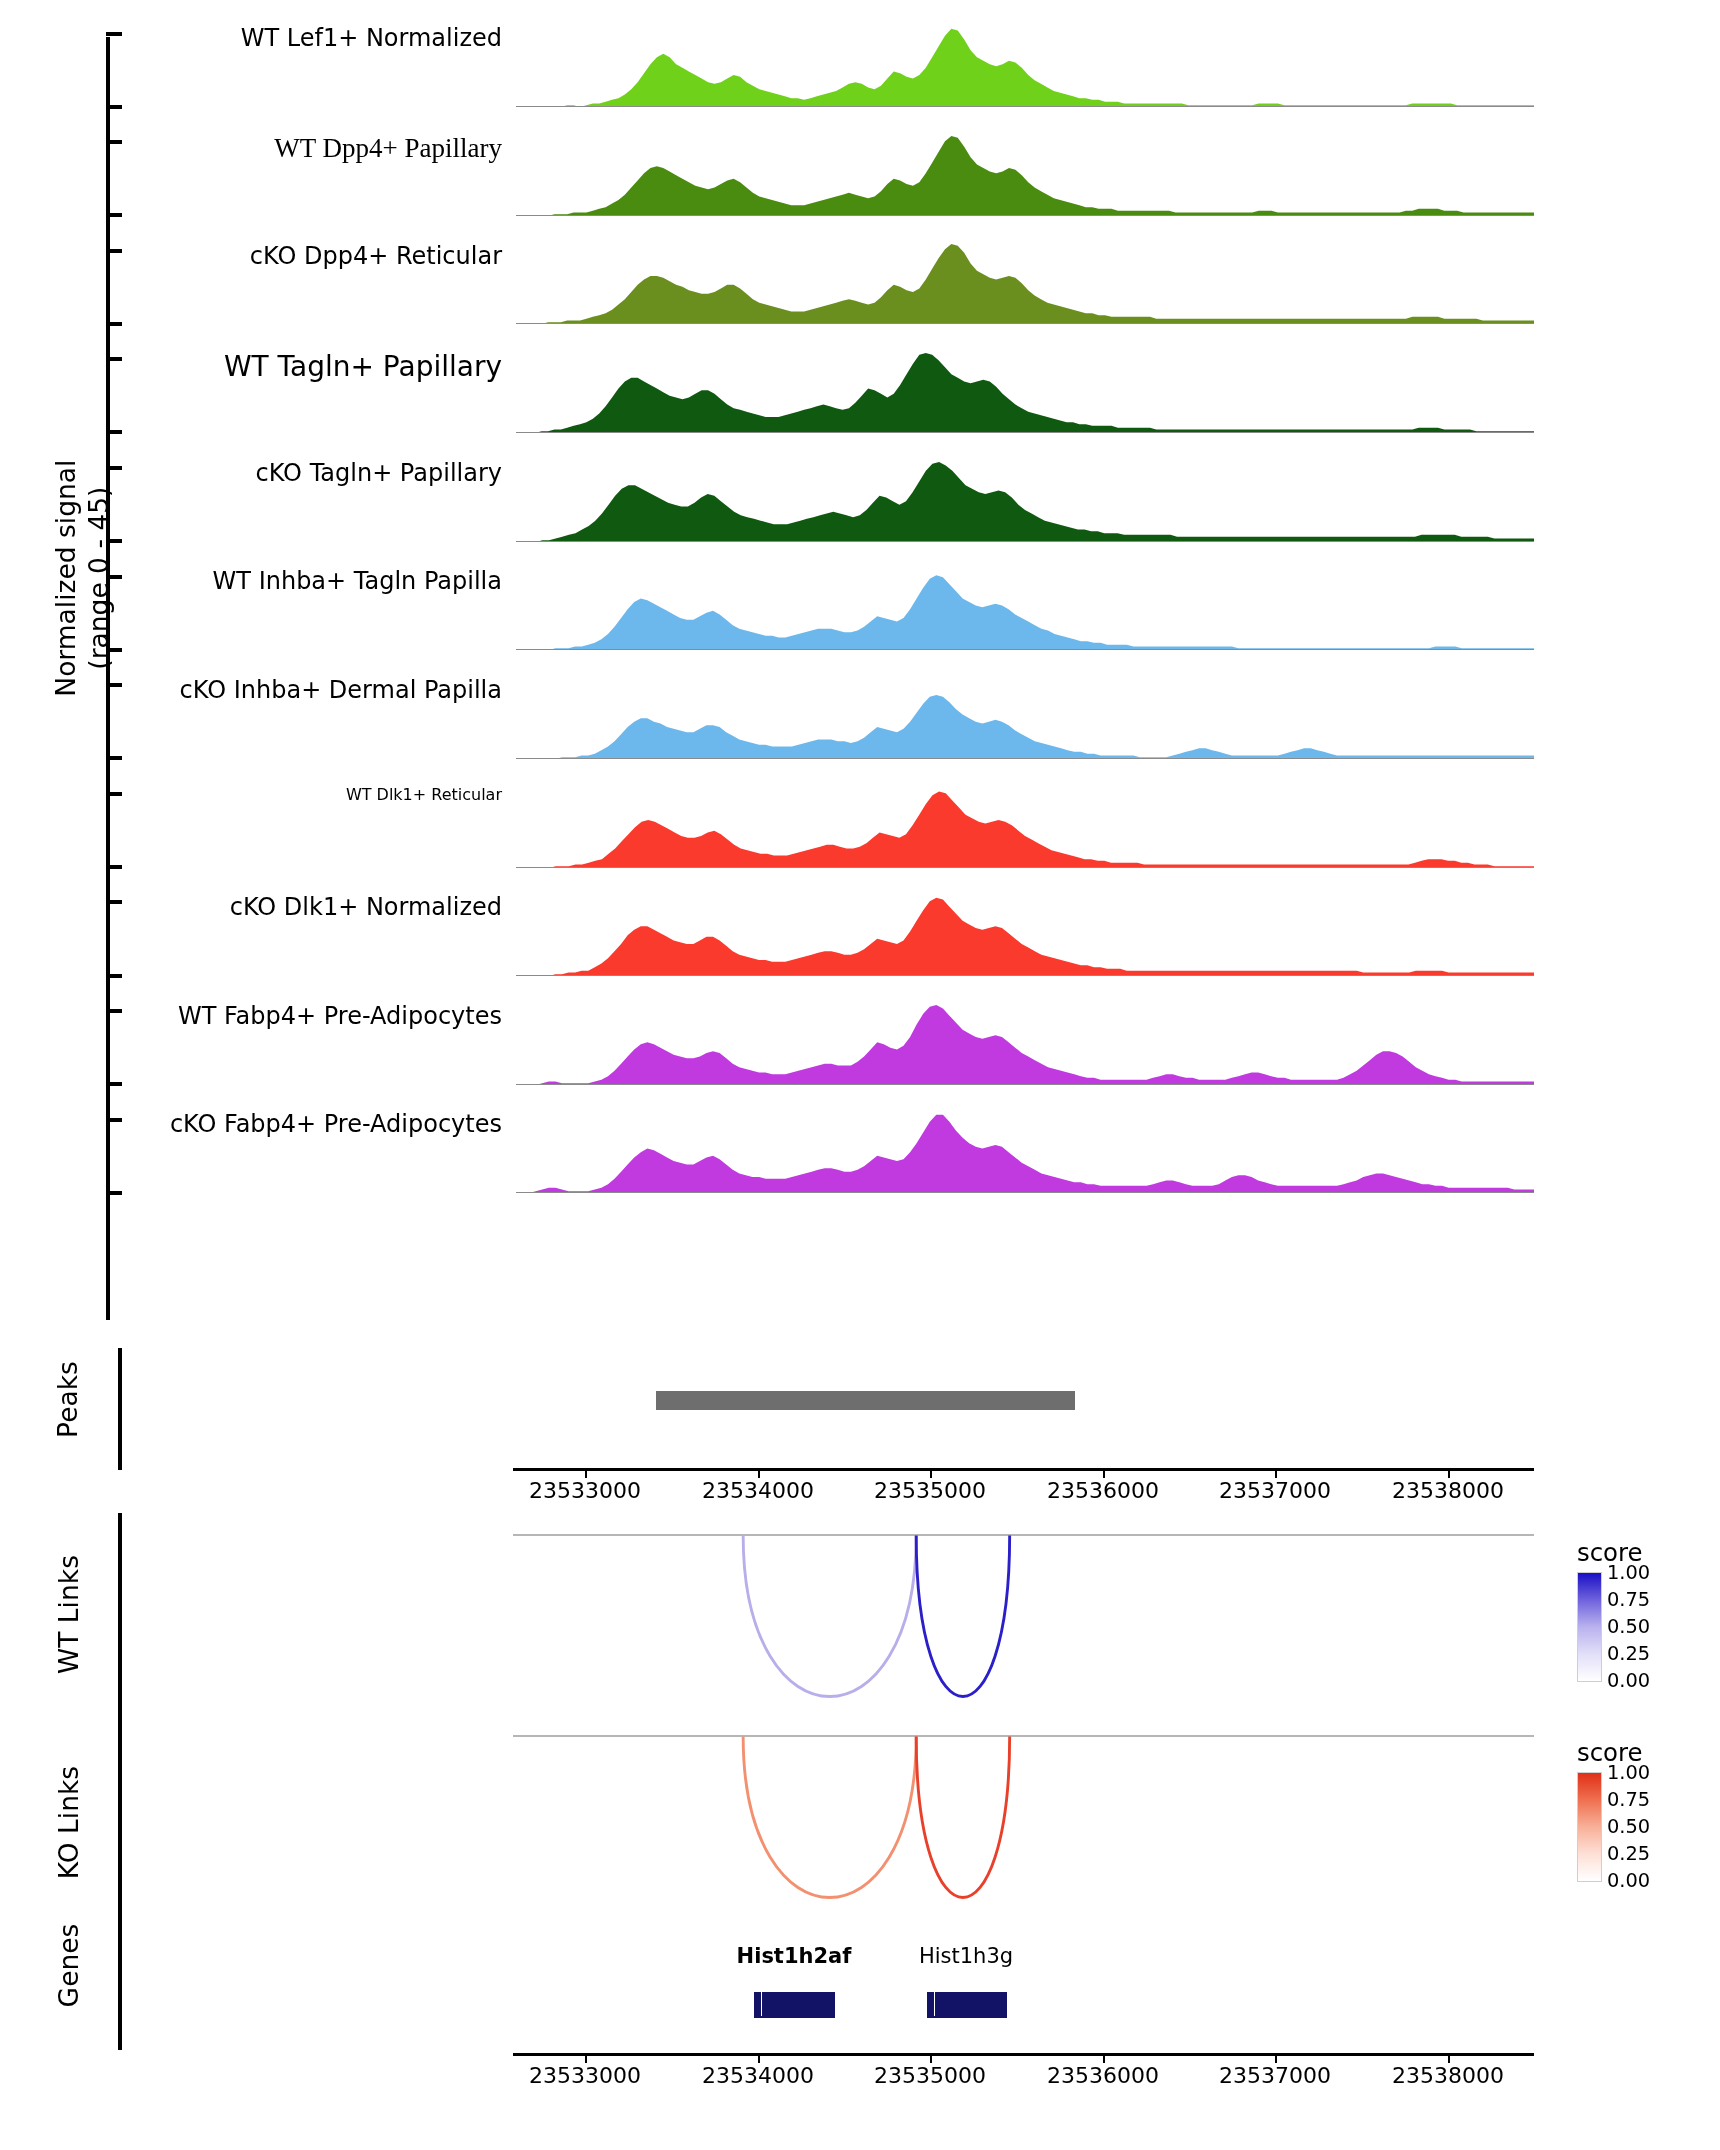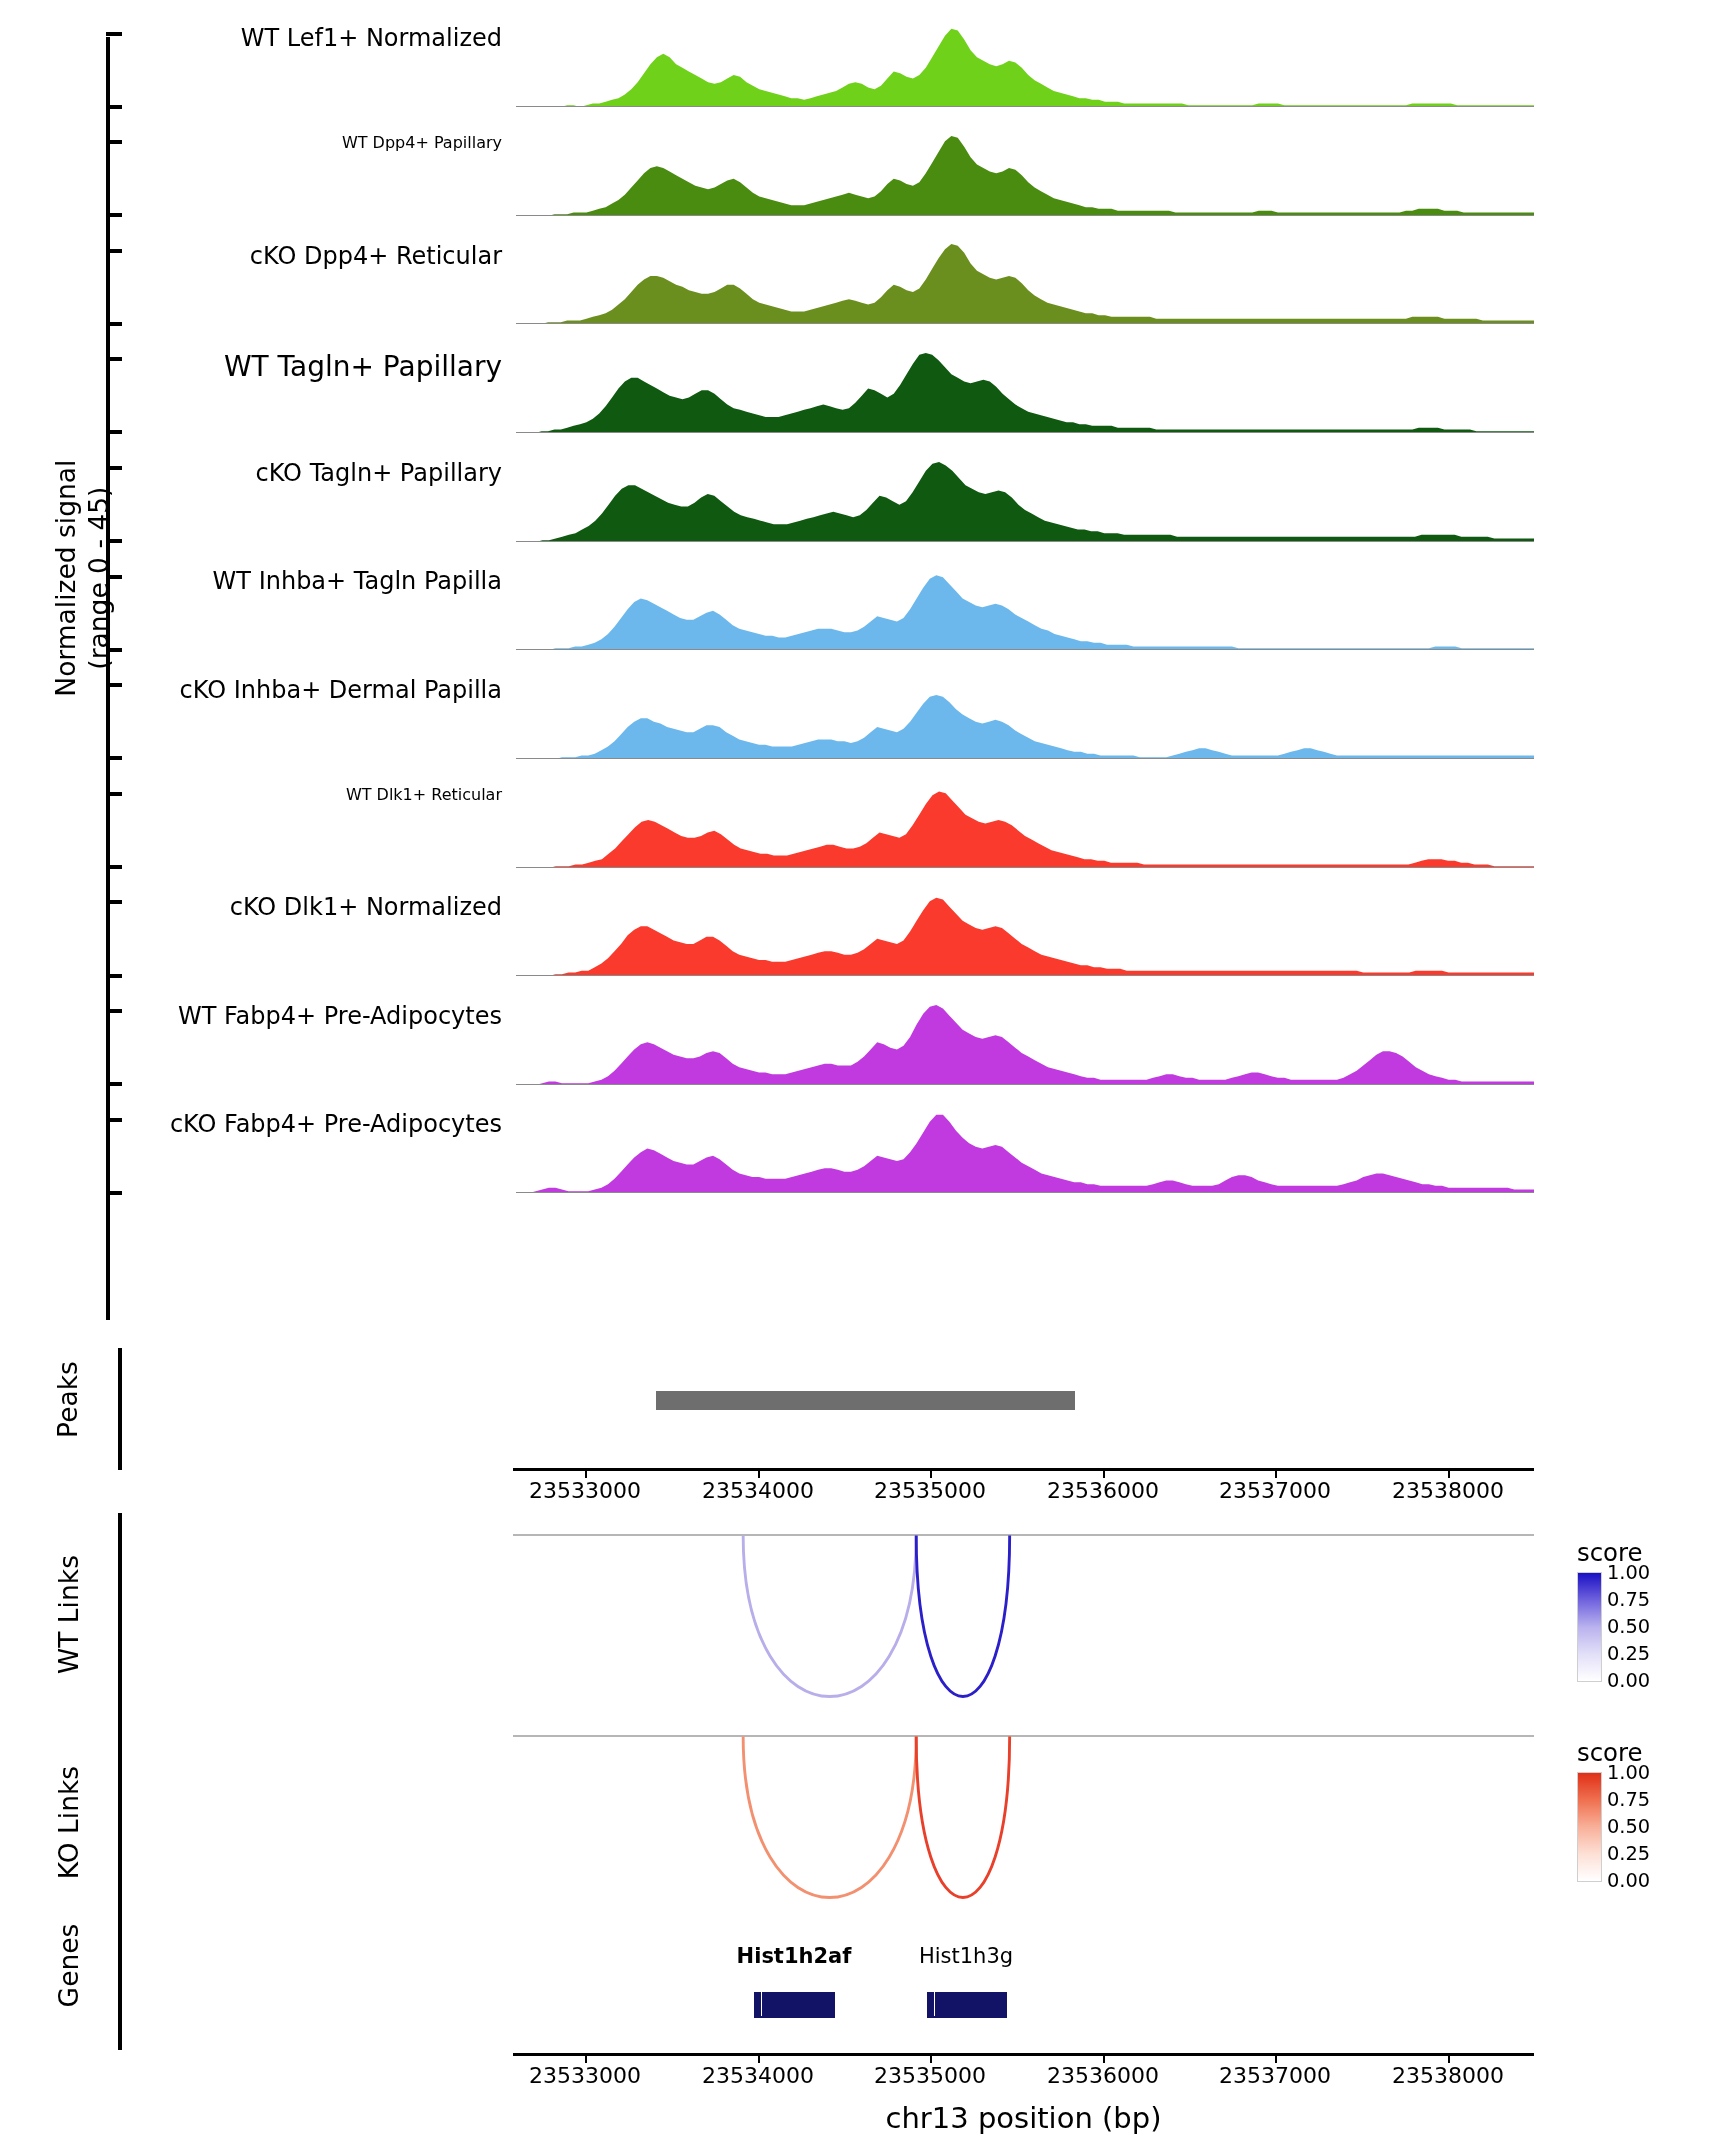--- a/index.html
+++ b/index.html
@@ -71,21 +71,21 @@
         </svg>
         <div class="baseline"></div>
       </div>
       <div class="track-label-wrap" style="top: 24.4px;"><span style="font-size: 24px;">WT Lef1+ Normalized</span></div>
       <div class="track" style="top: 136px; height: 80px;">
         <svg viewBox="0 0 1420 112" preserveAspectRatio="none" style="height:80px">
           <path d="M0,112 L0.0,112.0 L8.9,112.0 L17.9,112.0 L26.8,112.0 L35.7,112.0 L44.7,112.0 L53.6,109.5 L62.5,109.5 L71.4,109.5 L80.4,107.0 L89.3,107.0 L98.2,107.0 L107.2,104.5 L116.1,102.0 L125.0,99.6 L134.0,94.6 L142.9,89.6 L151.8,82.1 L160.8,72.2 L169.7,62.2 L178.6,52.3 L187.5,44.8 L196.5,42.3 L205.4,44.8 L214.3,49.8 L223.3,54.8 L232.2,59.7 L241.1,64.7 L250.1,69.7 L259.0,72.2 L267.9,74.7 L276.9,72.2 L285.8,67.2 L294.7,62.2 L303.6,59.7 L312.6,64.7 L321.5,72.2 L330.4,79.6 L339.4,84.6 L348.3,87.1 L357.2,89.6 L366.2,92.1 L375.1,94.6 L384.0,97.1 L393.0,97.1 L401.9,97.1 L410.8,94.6 L419.7,92.1 L428.7,89.6 L437.6,87.1 L446.5,84.6 L455.5,82.1 L464.4,79.6 L473.3,82.1 L482.3,84.6 L491.2,87.1 L500.1,84.6 L509.1,77.2 L518.0,67.2 L526.9,59.7 L535.8,62.2 L544.8,67.2 L553.7,69.7 L562.6,64.7 L571.6,52.3 L580.5,37.3 L589.4,22.4 L598.4,7.5 L607.3,0.0 L616.2,2.5 L625.2,14.9 L634.1,29.9 L643.0,39.8 L651.9,44.8 L660.9,49.8 L669.8,52.3 L678.7,49.8 L687.7,44.8 L696.6,47.3 L705.5,54.8 L714.5,64.7 L723.4,72.2 L732.3,77.2 L741.3,82.1 L750.2,87.1 L759.1,89.6 L768.1,92.1 L777.0,94.6 L785.9,97.1 L794.8,99.6 L803.8,99.6 L812.7,102.0 L821.6,102.0 L830.6,102.0 L839.5,104.5 L848.4,104.5 L857.4,104.5 L866.3,104.5 L875.2,104.5 L884.2,104.5 L893.1,104.5 L902.0,104.5 L910.9,104.5 L919.9,107.0 L928.8,107.0 L937.7,107.0 L946.7,107.0 L955.6,107.0 L964.5,107.0 L973.5,107.0 L982.4,107.0 L991.3,107.0 L1000.3,107.0 L1009.2,107.0 L1018.1,107.0 L1027.0,107.0 L1036.0,104.5 L1044.9,104.5 L1053.8,104.5 L1062.8,107.0 L1071.7,107.0 L1080.6,107.0 L1089.6,107.0 L1098.5,107.0 L1107.4,107.0 L1116.4,107.0 L1125.3,107.0 L1134.2,107.0 L1143.1,107.0 L1152.1,107.0 L1161.0,107.0 L1169.9,107.0 L1178.9,107.0 L1187.8,107.0 L1196.7,107.0 L1205.7,107.0 L1214.6,107.0 L1223.5,107.0 L1232.5,107.0 L1241.4,104.5 L1250.3,104.5 L1259.2,102.0 L1268.2,102.0 L1277.1,102.0 L1286.0,102.0 L1295.0,104.5 L1303.9,104.5 L1312.8,104.5 L1321.8,107.0 L1330.7,107.0 L1339.6,107.0 L1348.6,107.0 L1357.5,107.0 L1366.4,107.0 L1375.3,107.0 L1384.3,107.0 L1393.2,107.0 L1402.1,107.0 L1411.1,107.0 L1420.0,107.0 L1420,112 Z" fill="#4a8c10"></path>
         </svg>
         <div class="baseline"></div>
       </div>
-      <div class="track-label-wrap" style="top: 133px;"><span style="font-size: 16px;">WT Dpp4+ Papillary</span></div>
+      <div class="track-label-wrap" style="top: 133px;"><span style="font-size: 27px; font-family: Liberation Serif, serif;">WT Dpp4+ Papillary</span></div>
       <div class="track" style="top: 244px; height: 80px;">
         <svg viewBox="0 0 1420 112" preserveAspectRatio="none" style="height:80px">
           <path d="M0,112 L0.0,112.0 L8.9,112.0 L17.9,112.0 L26.8,112.0 L35.7,112.0 L44.7,109.5 L53.6,109.5 L62.5,109.5 L71.4,107.0 L80.4,107.0 L89.3,107.0 L98.2,104.5 L107.2,102.0 L116.1,99.6 L125.0,97.1 L134.0,92.1 L142.9,84.6 L151.8,77.2 L160.8,67.2 L169.7,57.2 L178.6,49.8 L187.5,44.8 L196.5,44.8 L205.4,47.3 L214.3,52.3 L223.3,57.2 L232.2,59.7 L241.1,64.7 L250.1,67.2 L259.0,69.7 L267.9,69.7 L276.9,67.2 L285.8,62.2 L294.7,57.2 L303.6,57.2 L312.6,62.2 L321.5,69.7 L330.4,77.2 L339.4,82.1 L348.3,84.6 L357.2,87.1 L366.2,89.6 L375.1,92.1 L384.0,94.6 L393.0,94.6 L401.9,94.6 L410.8,92.1 L419.7,89.6 L428.7,87.1 L437.6,84.6 L446.5,82.1 L455.5,79.6 L464.4,77.2 L473.3,79.6 L482.3,82.1 L491.2,84.6 L500.1,82.1 L509.1,74.7 L518.0,64.7 L526.9,57.2 L535.8,59.7 L544.8,64.7 L553.7,67.2 L562.6,62.2 L571.6,49.8 L580.5,34.8 L589.4,19.9 L598.4,7.5 L607.3,0.0 L616.2,2.5 L625.2,12.4 L634.1,27.4 L643.0,37.3 L651.9,42.3 L660.9,47.3 L669.8,49.8 L678.7,47.3 L687.7,44.8 L696.6,47.3 L705.5,54.8 L714.5,64.7 L723.4,72.2 L732.3,77.2 L741.3,82.1 L750.2,84.6 L759.1,87.1 L768.1,89.6 L777.0,92.1 L785.9,94.6 L794.8,97.1 L803.8,97.1 L812.7,99.6 L821.6,99.6 L830.6,102.0 L839.5,102.0 L848.4,102.0 L857.4,102.0 L866.3,102.0 L875.2,102.0 L884.2,102.0 L893.1,104.5 L902.0,104.5 L910.9,104.5 L919.9,104.5 L928.8,104.5 L937.7,104.5 L946.7,104.5 L955.6,104.5 L964.5,104.5 L973.5,104.5 L982.4,104.5 L991.3,104.5 L1000.3,104.5 L1009.2,104.5 L1018.1,104.5 L1027.0,104.5 L1036.0,104.5 L1044.9,104.5 L1053.8,104.5 L1062.8,104.5 L1071.7,104.5 L1080.6,104.5 L1089.6,104.5 L1098.5,104.5 L1107.4,104.5 L1116.4,104.5 L1125.3,104.5 L1134.2,104.5 L1143.1,104.5 L1152.1,104.5 L1161.0,104.5 L1169.9,104.5 L1178.9,104.5 L1187.8,104.5 L1196.7,104.5 L1205.7,104.5 L1214.6,104.5 L1223.5,104.5 L1232.5,104.5 L1241.4,104.5 L1250.3,102.0 L1259.2,102.0 L1268.2,102.0 L1277.1,102.0 L1286.0,102.0 L1295.0,104.5 L1303.9,104.5 L1312.8,104.5 L1321.8,104.5 L1330.7,104.5 L1339.6,104.5 L1348.6,107.0 L1357.5,107.0 L1366.4,107.0 L1375.3,107.0 L1384.3,107.0 L1393.2,107.0 L1402.1,107.0 L1411.1,107.0 L1420.0,107.0 L1420,112 Z" fill="#6b8f1e"></path>
         </svg>
         <div class="baseline"></div>
       </div>
       <div class="track-label-wrap" style="top: 242px;"><span style="font-size: 24px;">cKO Dpp4+ Reticular</span></div>
       <div class="track" style="top: 353px; height: 80px;">
         <svg viewBox="0 0 1420 112" preserveAspectRatio="none" style="height:80px">
           <path d="M0,112 L0.0,112.0 L8.9,112.0 L17.9,112.0 L26.8,112.0 L35.7,109.5 L44.7,109.5 L53.6,107.0 L62.5,107.0 L71.4,104.5 L80.4,102.0 L89.3,99.6 L98.2,97.1 L107.2,92.1 L116.1,84.6 L125.0,74.7 L134.0,62.2 L142.9,49.8 L151.8,39.8 L160.8,34.8 L169.7,34.8 L178.6,39.8 L187.5,44.8 L196.5,49.8 L205.4,54.8 L214.3,59.7 L223.3,62.2 L232.2,64.7 L241.1,62.2 L250.1,57.2 L259.0,52.3 L267.9,52.3 L276.9,57.2 L285.8,64.7 L294.7,72.2 L303.6,77.2 L312.6,79.6 L321.5,82.1 L330.4,84.6 L339.4,87.1 L348.3,89.6 L357.2,89.6 L366.2,89.6 L375.1,87.1 L384.0,84.6 L393.0,82.1 L401.9,79.6 L410.8,77.2 L419.7,74.7 L428.7,72.2 L437.6,74.7 L446.5,77.2 L455.5,79.6 L464.4,77.2 L473.3,69.7 L482.3,59.7 L491.2,49.8 L500.1,52.3 L509.1,57.2 L518.0,62.2 L526.9,57.2 L535.8,44.8 L544.8,29.9 L553.7,14.9 L562.6,2.5 L571.6,0.0 L580.5,2.5 L589.4,10.0 L598.4,19.9 L607.3,29.9 L616.2,34.8 L625.2,39.8 L634.1,42.3 L643.0,39.8 L651.9,37.3 L660.9,39.8 L669.8,47.3 L678.7,57.2 L687.7,64.7 L696.6,72.2 L705.5,77.2 L714.5,82.1 L723.4,84.6 L732.3,87.1 L741.3,89.6 L750.2,92.1 L759.1,94.6 L768.1,97.1 L777.0,97.1 L785.9,99.6 L794.8,99.6 L803.8,102.0 L812.7,102.0 L821.6,102.0 L830.6,102.0 L839.5,104.5 L848.4,104.5 L857.4,104.5 L866.3,104.5 L875.2,104.5 L884.2,104.5 L893.1,107.0 L902.0,107.0 L910.9,107.0 L919.9,107.0 L928.8,107.0 L937.7,107.0 L946.7,107.0 L955.6,107.0 L964.5,107.0 L973.5,107.0 L982.4,107.0 L991.3,107.0 L1000.3,107.0 L1009.2,107.0 L1018.1,107.0 L1027.0,107.0 L1036.0,107.0 L1044.9,107.0 L1053.8,107.0 L1062.8,107.0 L1071.7,107.0 L1080.6,107.0 L1089.6,107.0 L1098.5,107.0 L1107.4,107.0 L1116.4,107.0 L1125.3,107.0 L1134.2,107.0 L1143.1,107.0 L1152.1,107.0 L1161.0,107.0 L1169.9,107.0 L1178.9,107.0 L1187.8,107.0 L1196.7,107.0 L1205.7,107.0 L1214.6,107.0 L1223.5,107.0 L1232.5,107.0 L1241.4,107.0 L1250.3,107.0 L1259.2,104.5 L1268.2,104.5 L1277.1,104.5 L1286.0,104.5 L1295.0,107.0 L1303.9,107.0 L1312.8,107.0 L1321.8,107.0 L1330.7,107.0 L1339.6,109.5 L1348.6,109.5 L1357.5,109.5 L1366.4,109.5 L1375.3,109.5 L1384.3,109.5 L1393.2,109.5 L1402.1,109.5 L1411.1,109.5 L1420.0,109.5 L1420,112 Z" fill="#0f5a10"></path>
@@ -225,21 +225,20 @@
       <div class="xticklabel" style="left: 758px; top: 2063px;">23534000</div>
       <div class="xtick" style="left: 930px; top: 2053px;"></div>
       <div class="xticklabel" style="left: 930px; top: 2063px;">23535000</div>
       <div class="xtick" style="left: 1103px; top: 2053px;"></div>
       <div class="xticklabel" style="left: 1103px; top: 2063px;">23536000</div>
       <div class="xtick" style="left: 1275px; top: 2053px;"></div>
       <div class="xticklabel" style="left: 1275px; top: 2063px;">23537000</div>
       <div class="xtick" style="left: 1448px; top: 2053px;"></div>
       <div class="xticklabel" style="left: 1448px; top: 2063px;">23538000</div>
     </div>
-  <div id="xlabel-bottom">chr13 position (bp)</div>
 
 <div class="axis-tick" style="top: 32px;"></div>
     <div class="axis-tick" style="top: 105px;"></div>
     <div class="axis-tick" style="top: 140px;"></div>
     <div class="axis-tick" style="top: 213px;"></div>
     <div class="axis-tick" style="top: 249px;"></div>
     <div class="axis-tick" style="top: 322px;"></div>
     <div class="axis-tick" style="top: 357px;"></div>
     <div class="axis-tick" style="top: 430px;"></div>
     <div class="axis-tick" style="top: 466px;"></div>

